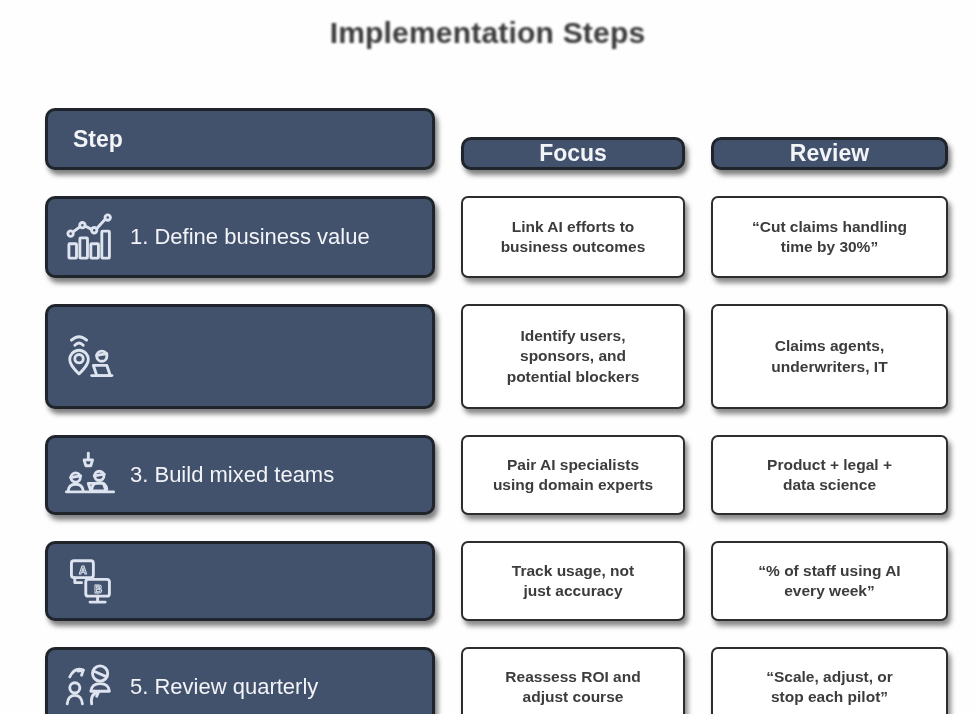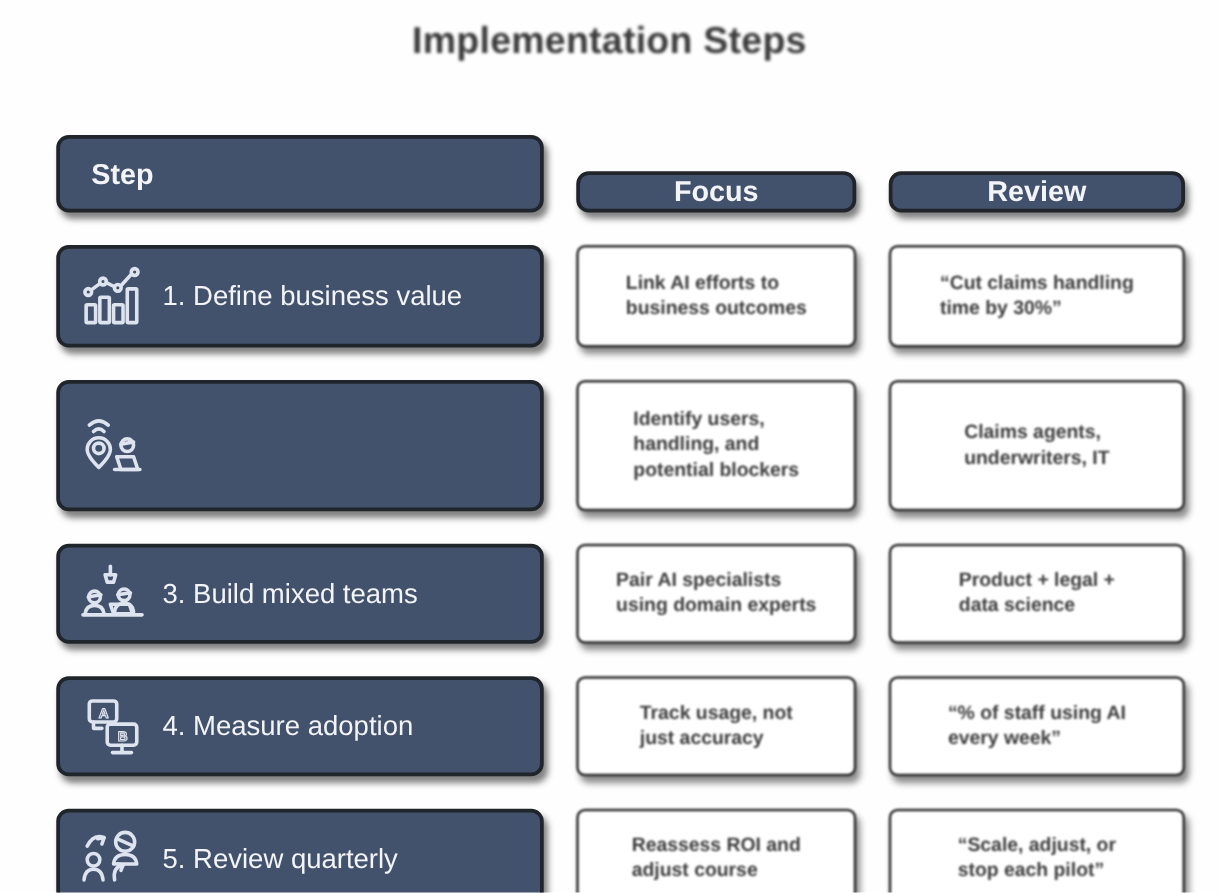--- a/index.html
+++ b/index.html
@@ -56,21 +56,21 @@
   .step-icon svg text { stroke-width: 1.1; fill: none; font-family: "Liberation Sans", sans-serif; font-size: 13px; font-weight: bold; }
 
   .cell-light {
     background: #ffffff;
     border: 2.5px solid #2d2d2d;
     border-radius: 7px;
     box-shadow: 3px 5px 5px rgba(25,25,25,0.5);
     display: flex;
     align-items: center;
     justify-content: center;
-    text-align: left;
+    text-align: center;
     font-size: 15.5px;
     font-weight: 600;
     color: #3c3c3c;
     line-height: 1.3;
     white-space: pre-line;
     padding: 20px 10px;
     filter: blur(0.7px);
   }
 </style>
 </head>
@@ -117,21 +117,21 @@
           <path d="M19 24 C12 24 8 30 8 35 C8 42 19 52 19 52 C19 52 30 42 30 35 C30 30 26 24 19 24 Z"></path>
           <circle cx="19" cy="34" r="5"></circle>
           <circle cx="46" cy="31" r="6"></circle>
           <path d="M40 30 L52 28"></path>
           <path d="M36 42 L52 42 L56 54 L40 54 Z"></path>
           <path d="M34 54 L58 54"></path>
         </svg>
       </span>
     </div>
     <div class="cell-light">Identify users,
-handling, and
+sponsors, and
 potential blockers</div>
     <div class="cell-light">Claims agents,
 underwriters, IT</div>
 
     <div class="cell-dark step-cell">
       <span class="step-icon">
         <svg viewBox="0 0 64 64">
           <path d="M30 6 L30 14"></path>
           <path d="M25 14 L35 14 L33 21 L27 21 Z"></path>
           <circle cx="15" cy="35" r="5.5"></circle>
@@ -156,21 +156,20 @@
         <svg viewBox="0 0 64 64">
           <rect x="10" y="8" width="26" height="20" rx="3"></rect>
           <text x="19" y="24">A</text>
           <path d="M14 28 L14 34 L22 34"></path>
           <rect x="27" y="30" width="28" height="20" rx="3"></rect>
           <text x="37" y="46">B</text>
           <path d="M41 50 L41 56"></path>
           <path d="M32 57 L50 57"></path>
         </svg>
       </span>
-      <span class="step-label">4. Measure adoption</span>
     </div>
     <div class="cell-light">Track usage, not
 just accuracy</div>
     <div class="cell-light">“% of staff using AI
 every week”</div>
 
     <div class="cell-dark step-cell">
       <span class="step-icon">
         <svg viewBox="0 0 64 64">
           <path d="M8 20 Q14 8 24 12"></path>

